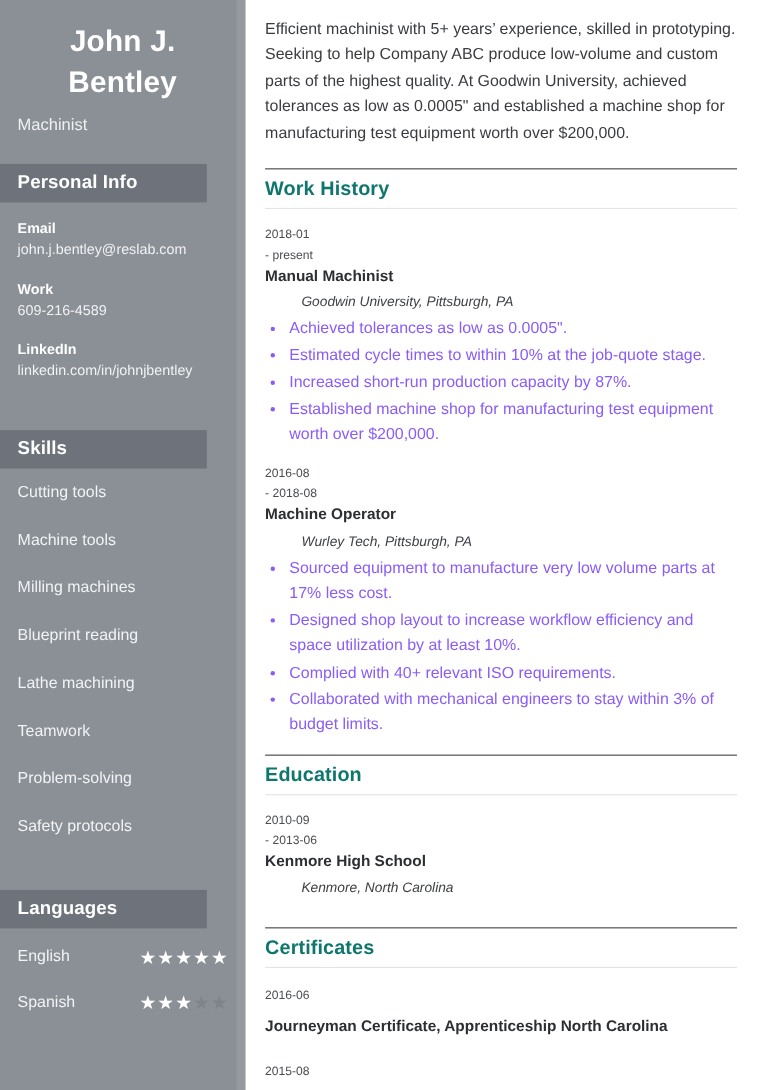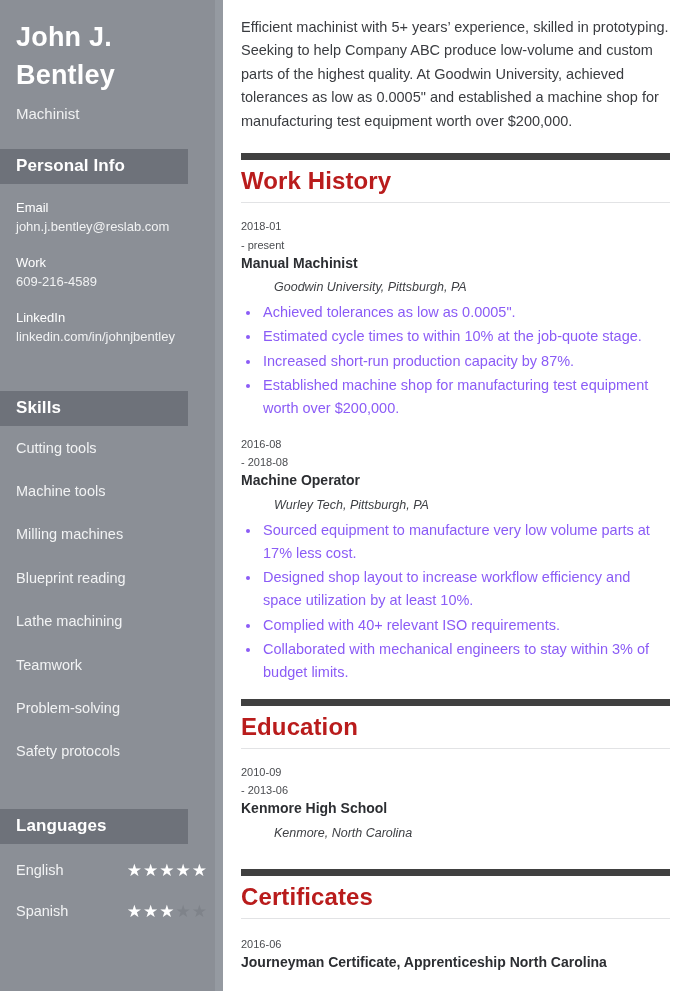--- a/index.html
+++ b/index.html
@@ -44,20 +44,21 @@
   .name-block {
     padding: 18px 16px 0 16px;
   }
   .name {
     color: #ffffff;
     font-size: 27px;
     font-weight: bold;
     line-height: 1.42;
     letter-spacing: 0.2px;
     margin: 0;
+    text-align: center;
   }
   .job-title {
     color: #f0f1f2;
     font-size: 15px;
     font-weight: normal;
     margin: 10px 0 0 0;
     line-height: 1.2;
   }
   .side-section-head {
     background: #6e727a;
@@ -76,21 +77,21 @@
 
   .contact-list {
     padding: 14px 16px 0 16px;
   }
   .contact-item {
     margin-bottom: 16px;
   }
   .contact-label {
     color: #ffffff;
     font-size: 13px;
-    font-weight: normal;
+    font-weight: bold;
     line-height: 1.5;
   }
   .contact-value {
     color: #f1f2f3;
     font-size: 13px;
     line-height: 1.5;
     word-break: break-word;
   }
 
   .skills-list {
@@ -142,25 +143,25 @@
   .summary {
     color: #3a3c40;
     font-size: 14.5px;
     line-height: 1.62;
     margin: 0 0 20px 0;
   }
   .section {
     margin-bottom: 4px;
   }
   .section-head {
-    color: #b91c1c;
-    font-size: 24px;
+    color: #0f766e;
+    font-size: 18px;
     font-weight: bold;
     padding: 7px 0 7px 0;
-    border-top: 7px solid #404040;
+    border-top: 1px solid #404040;
     border-bottom: 1px solid #e2e3e5;
     letter-spacing: 0.1px;
   }
   .entry {
     display: flex;
     padding: 12px 0 0 0;
     flex-direction: column;
   }
   .entry-dates {
     width: 82px;
@@ -195,20 +196,21 @@
   }
   .bullets li {
     color: #8b5cf6;
     font-size: 14.5px;
     line-height: 1.6;
     padding-left: 2px;
     margin-bottom: 1px;
   }
   .entry.cert {
     padding: 14px 0 8px 0;
+    gap: 9px;
   }
   .cert-title {
     color: #2c2e32;
     font-size: 14px;
     font-weight: bold;
     line-height: 1.3;
   }
   .entry.edu-entry { padding-top: 12px; padding-bottom: 16px; }
   .section.work-section { margin-bottom: 14px; }
   .section.edu-section { margin-bottom: 8px; }

